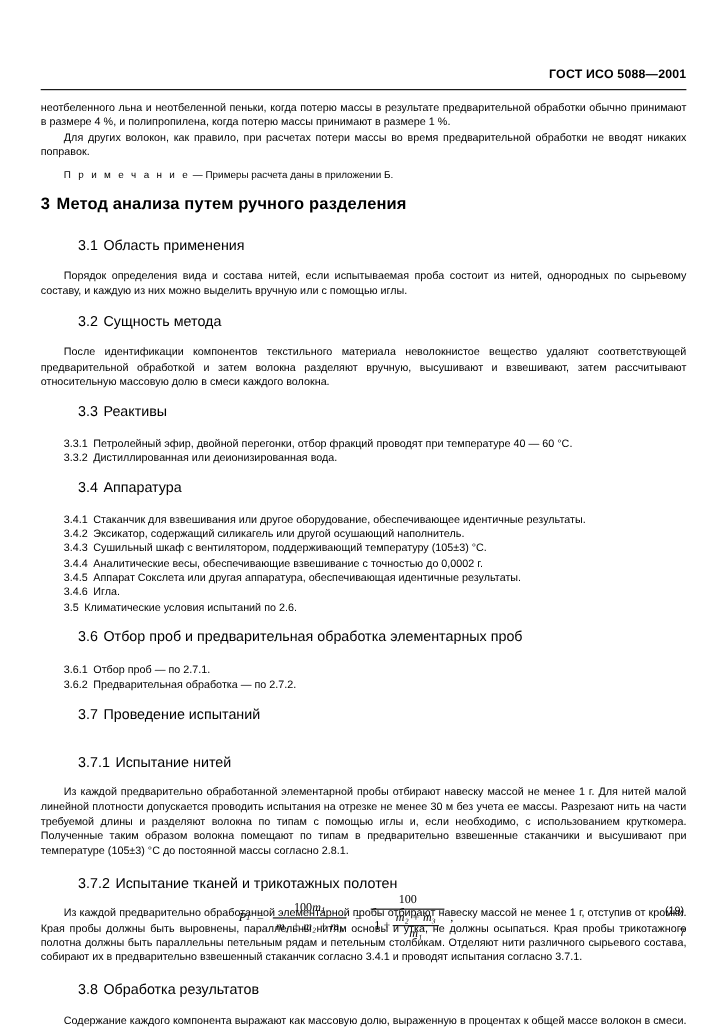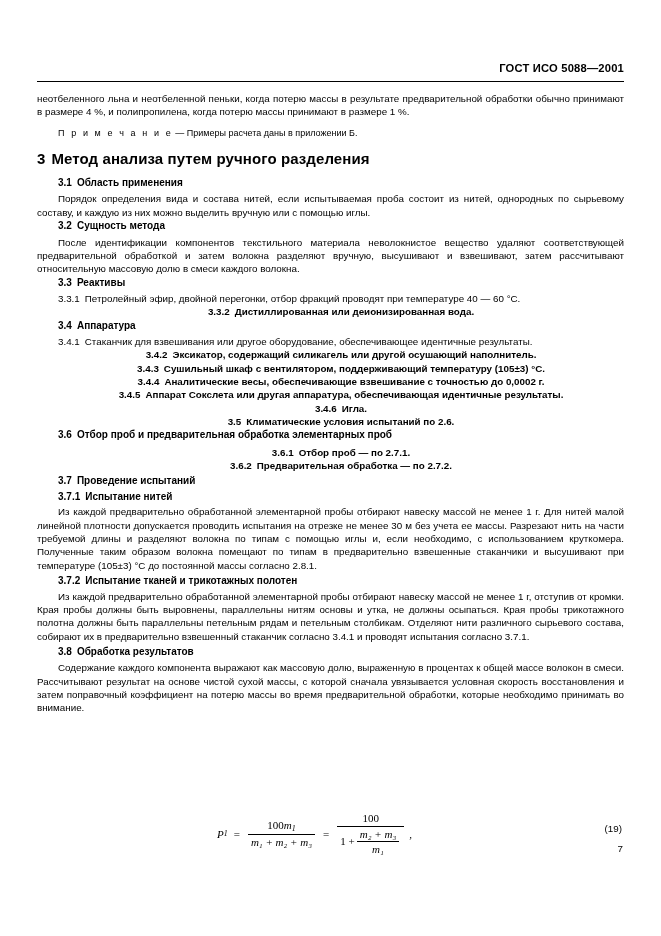--- a/index.html
+++ b/index.html
@@ -65,42 +65,41 @@
     letter-spacing: 2.1px;
   }
   h2.sec {
     font-size: 15px;
     font-weight: bold;
     margin: 0;
     line-height: 14px;
     letter-spacing: 0.1px;
   }
   h3.sub {
-    font-size: 10px;
-    font-weight: bold;
-    margin: 0;
+    font-size: 13px;
+    font-weight: normal;
+    margin: 13px;
     line-height: 13.4px;
     padding-left: 21px;
   }
   .num-gap { display: inline-block; width: 5px; }
   .sp-h2 { display: inline-block; width: 6px; }
   .gap-8 { height: 8px; }
   .gap-4 { height: 4px; }
   .gap-3 { height: 3px; }
   .gap-2 { height: 2px; }
   .gap-1 { height: 1px; }
   .gap-10 { height: 10px; }
   .gap-12 { height: 12px; }
 
   
   p.item {
-    text-align: center;
+    text-align: left;
     text-indent: 0;
     padding-left: 21px;
-    font-weight: bold;
   }
 
   
   .formula-row {
     position: absolute;
     left: 37px;
     top: 812px;
     width: 587px;
     height: 56px;
   }
@@ -158,20 +157,21 @@
 
 <div class="page">
 
   <div class="header">ГОСТ ИСО 5088—2001</div>
   <div class="header-rule"></div>
 
   <div class="body-block">
 
     <p class="noind">неотбеленного льна и неотбеленной пеньки, когда потерю массы в результате предварительной обработки обычно принимают в размере 4 %, и полипропилена, когда потерю массы принимают в размере 1 %.</p>
 
+    <p class="indent">Для других волокон, как правило, при расчетах потери массы во время предварительной обработки не вводят никаких поправок.</p>
 
     <div class="gap-8"></div>
 
     <p class="note"><span class="lbl">П р и м е ч а н и е</span><span> — </span><span>Примеры расчета даны в приложении Б.</span></p>
 
     <div class="gap-12"></div>
 
     <h2 class="sec"><span>3</span><span class="sp-h2"></span><span>Метод анализа путем ручного разделения</span></h2>
 
     <div class="gap-10"></div>

